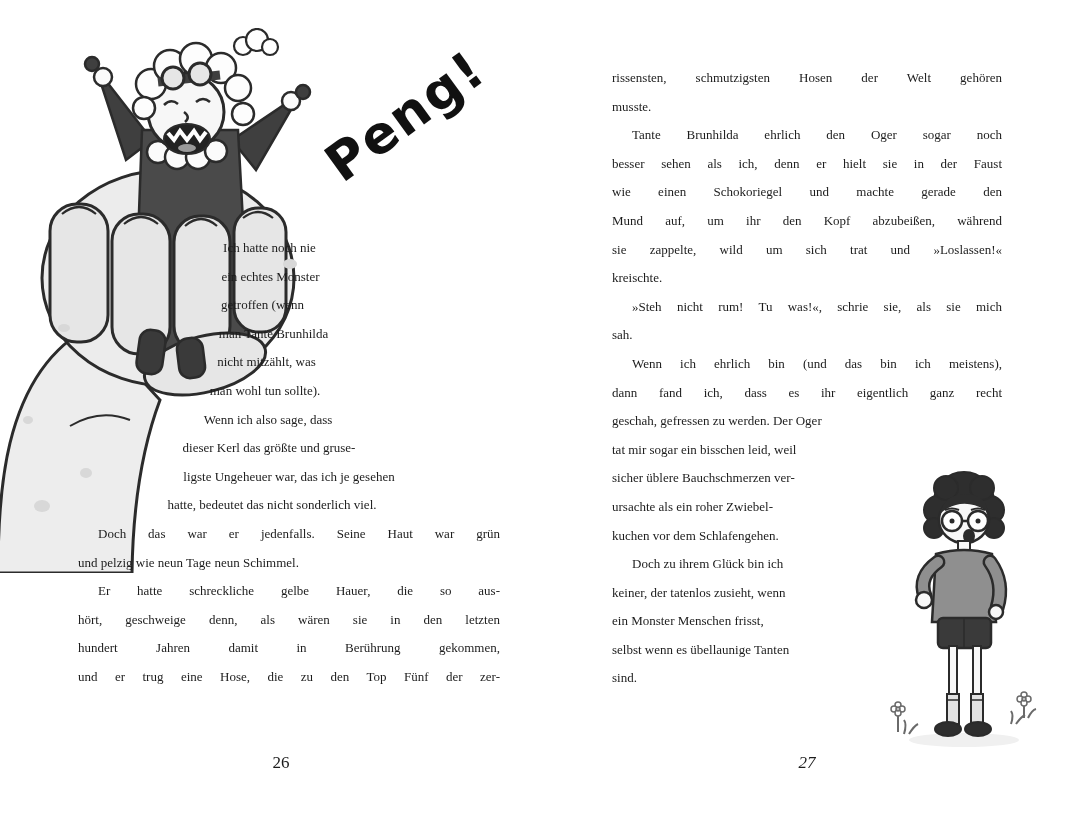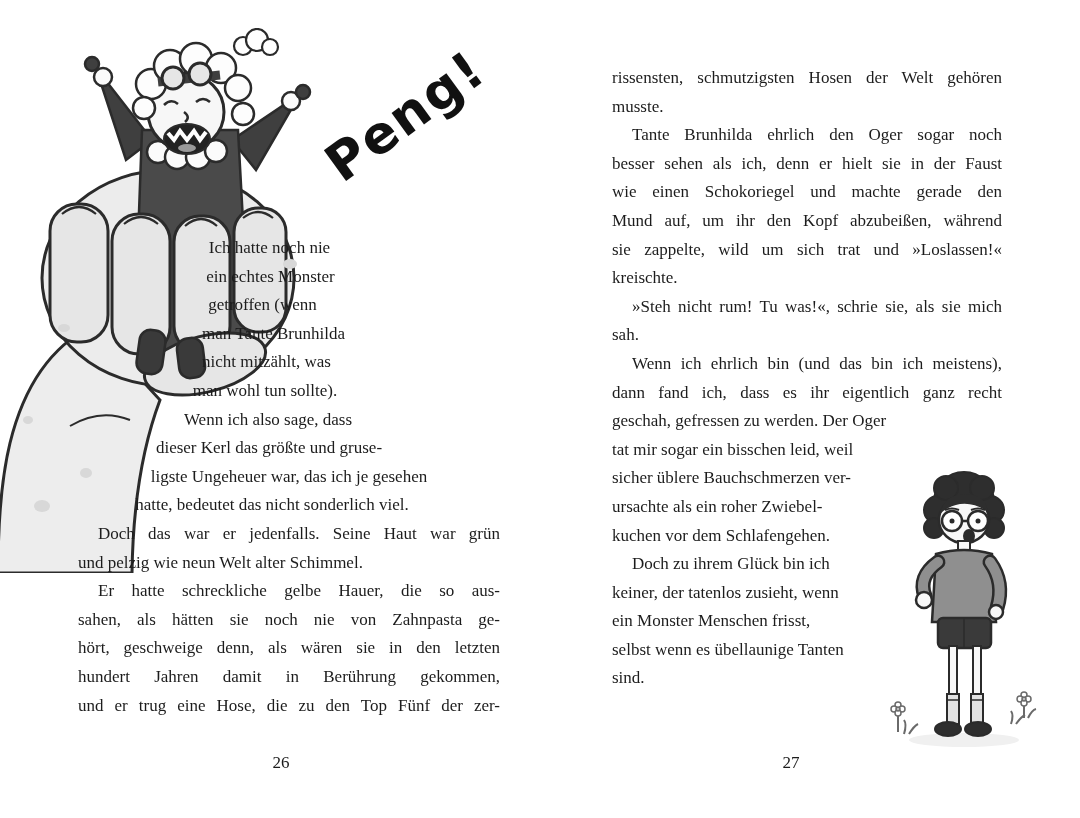--- a/index.html
+++ b/index.html
@@ -4,32 +4,32 @@
 <style>
   html,body { margin:0; padding:0; }
   body {
     width:1080px; height:818px;
     background:#ffffff;
     position:relative;
     overflow:hidden;
     font-family:"Liberation Serif", serif;
     color:#1c1c1c;
   }
-  .page-text { position:absolute; font-size:17px; }
+  .page-text { position:absolute; font-size:13px; }
   .page-text.left  { left:78px;  top:234px; width:422px; }
   .page-text.right { left:612px; top:64px;  width:390px; }
   .l   { display:block; height:28.6px; line-height:28.6px; }
   .wr  { text-align:center; }
   .j   { text-align:justify; text-align-last:justify; }
   .ind { text-indent:20px; }
   .pagenum {
     position:absolute; top:753px; font-size:17px; text-align:center;
   }
   .pagenum.left  { left:70px;  width:422px; }
-  .pagenum.right { left:596px; width:390px; }
+  .pagenum.right { left:612px; width:390px;font-style:italic; }
   .peng {
     position:absolute; left:298px; top:86px; width:214px;
     text-align:center;
     font-family:"DejaVu Sans", sans-serif;
     font-weight:700; font-size:52px; letter-spacing:2px;
     transform:rotate(-36deg);
     color:#111;
   }
   .fist-svg { position:absolute; left:0; top:28px; width:330px; height:545px; }
   .boy-svg  { position:absolute; left:876px; top:466px; width:170px; height:300px; }
@@ -117,23 +117,22 @@
       <div class="l wr" style="padding-right:37px">ein echtes Monster</div>
       <div class="l wr" style="padding-right:53px">getroffen (wenn</div>
       <div class="l wr" style="padding-right:31px">man Tante Brunhilda</div>
       <div class="l wr" style="padding-right:45px">nicht mitzählt, was</div>
       <div class="l wr" style="padding-right:48px">man wohl tun sollte).</div>
       <div class="l wr" style="padding-right:42px">Wenn ich also sage, dass</div>
       <div class="l wr" style="padding-right:40px">dieser Kerl das größte und gruse-</div>
       <div class="l wr">ligste Ungeheuer war, das ich je gesehen</div>
       <div class="l wr" style="padding-right:34px">hatte, bedeutet das nicht sonderlich viel.</div>
       <div class="l j ind">Doch das war er jedenfalls. Seine Haut war grün</div>
-      <div class="l">und pelzig wie neun Welt alter Schimmel.</div>
+      <div class="l">und pelzig wie neun Tage neun Schimmel.</div>
       <div class="l j ind">Er hatte schreckliche gelbe Hauer, die so aus-</div>
-      <div class="l j">sahen, als hätten sie noch nie von Zahnpasta ge-</div>
       <div class="l j">hört, geschweige denn, als wären sie in den letzten</div>
       <div class="l j">hundert Jahren damit in Berührung gekommen,</div>
       <div class="l j">und er trug eine Hose, die zu den Top Fünf der zer-</div>
     </div>
 
     <div class="pagenum left">26</div>
   </div>
 
   <div>
 

